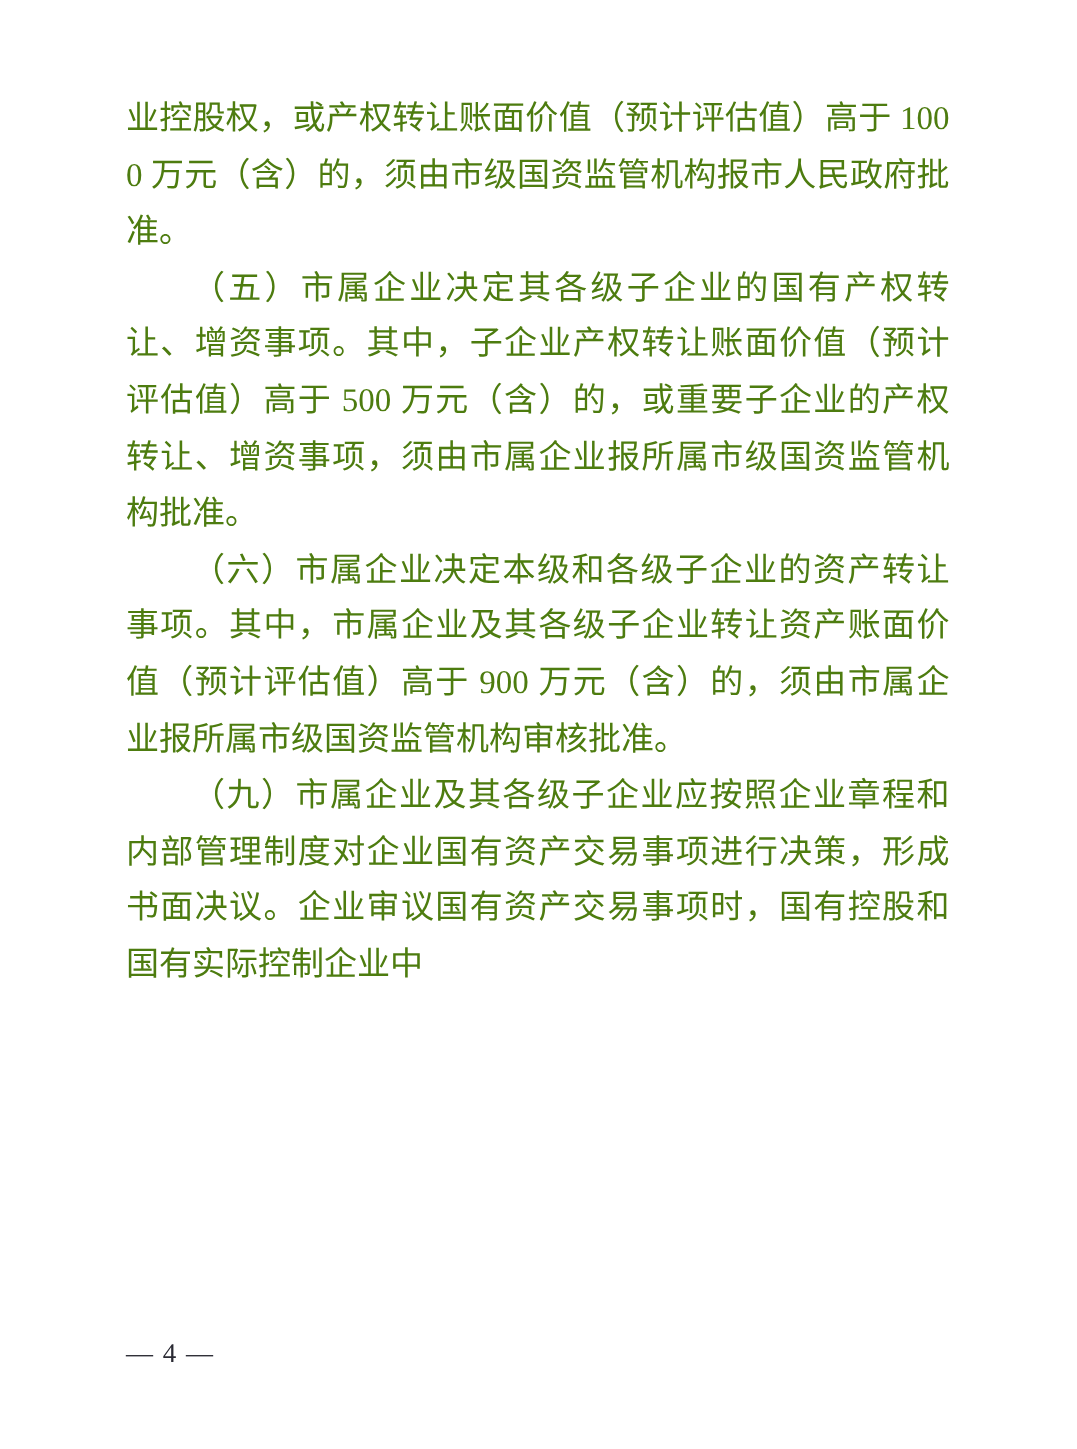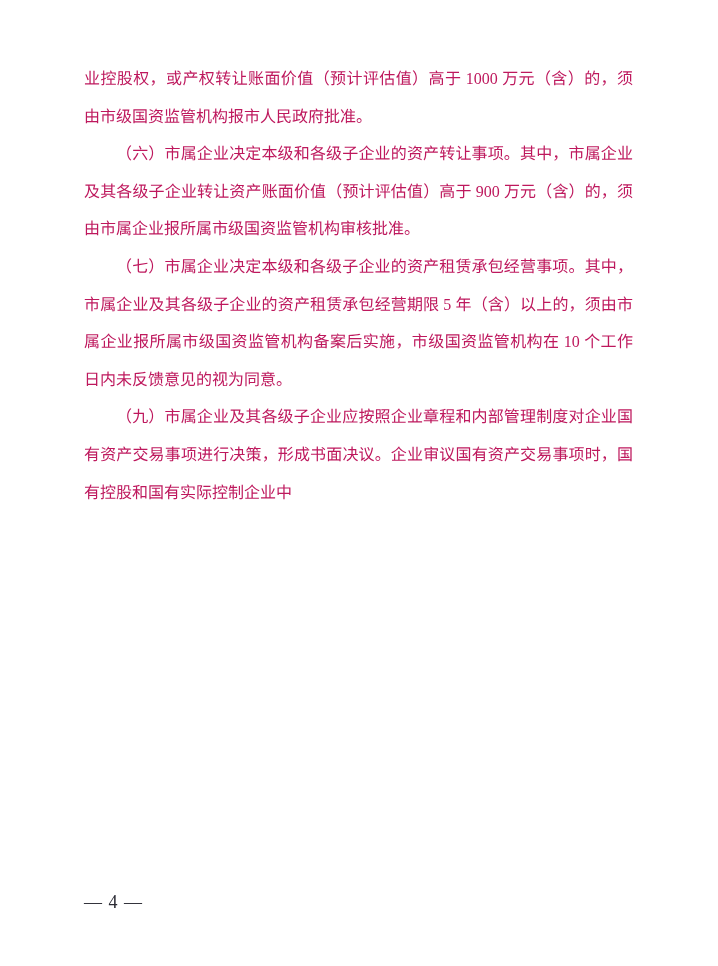--- a/index.html
+++ b/index.html
@@ -13,22 +13,22 @@
     height: 966px;
     background: #ffffff;
     overflow: hidden;
     font-family: "Liberation Serif", "DejaVu Serif", serif;
   }
   .content {
     position: absolute;
     left: 84px;
     top: 60px;
     width: 549px;
-    color: #be185d;
-    font-size: 16px;
+    color: #4d7c0f;
+    font-size: 22px;
     line-height: 37.6px;
     text-align: justify;
     text-justify: inter-character;
   }
   .para {
     margin: 0;
     padding: 0;
     word-break: break-all;
   }
   .para.indented {
@@ -45,20 +45,20 @@
     white-space: nowrap;
   }
 </style>
 </head>
 <body>
 
 <div class="page">
 
   <div class="content">
     <p class="para">业控股权，或产权转让账面价值（预计评估值）高于 1000 万元（含）的，须由市级国资监管机构报市人民政府批准。</p>
+    <p class="para indented">（五）市属企业决定其各级子企业的国有产权转让、增资事项。其中，子企业产权转让账面价值（预计评估值）高于 500 万元（含）的，或重要子企业的产权转让、增资事项，须由市属企业报所属市级国资监管机构批准。</p>
     <p class="para indented">（六）市属企业决定本级和各级子企业的资产转让事项。其中，市属企业及其各级子企业转让资产账面价值（预计评估值）高于 900 万元（含）的，须由市属企业报所属市级国资监管机构审核批准。</p>
-    <p class="para indented">（七）市属企业决定本级和各级子企业的资产租赁承包经营事项。其中，市属企业及其各级子企业的资产租赁承包经营期限 5 年（含）以上的，须由市属企业报所属市级国资监管机构备案后实施，市级国资监管机构在 10 个工作日内未反馈意见的视为同意。</p>
     <p class="para indented">（九）市属企业及其各级子企业应按照企业章程和内部管理制度对企业国有资产交易事项进行决策，形成书面决议。企业审议国有资产交易事项时，国有控股和国有实际控制企业中</p>
   </div>
 
   <div class="page-footer">— 4 —</div>
 
 </div>
 
 </body></html>

